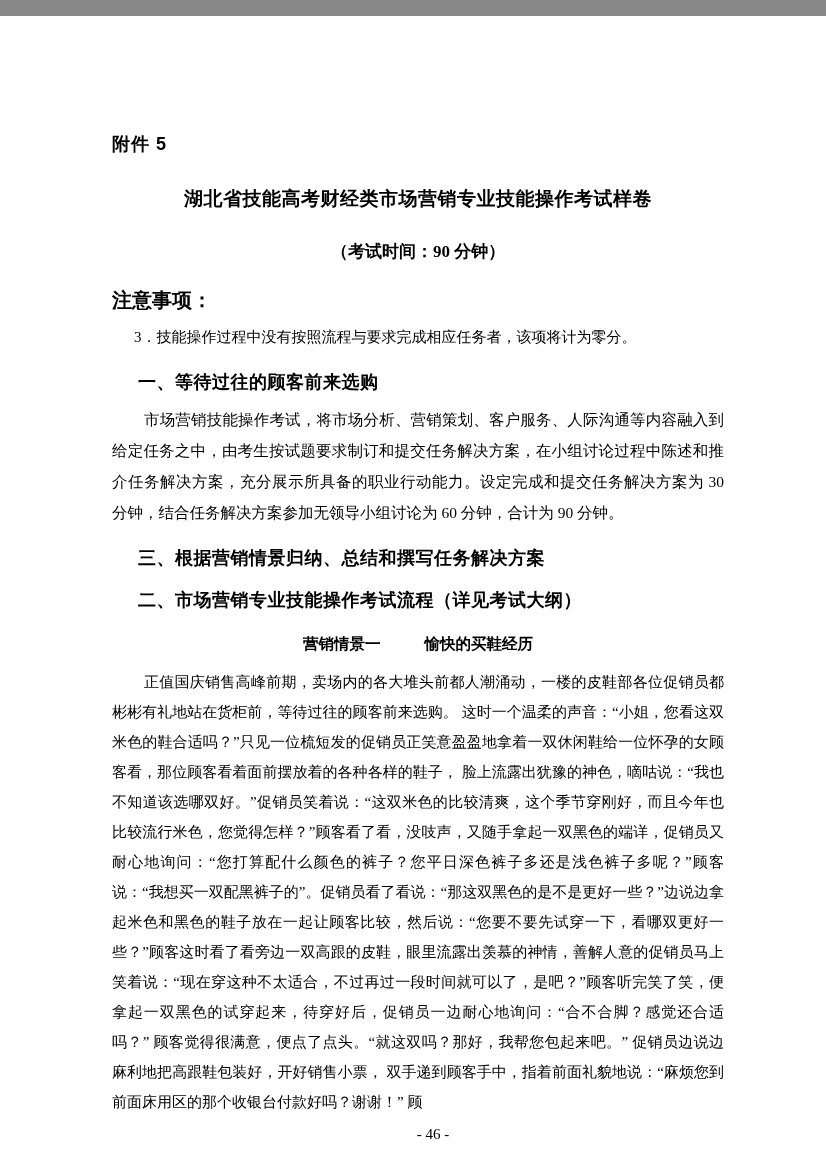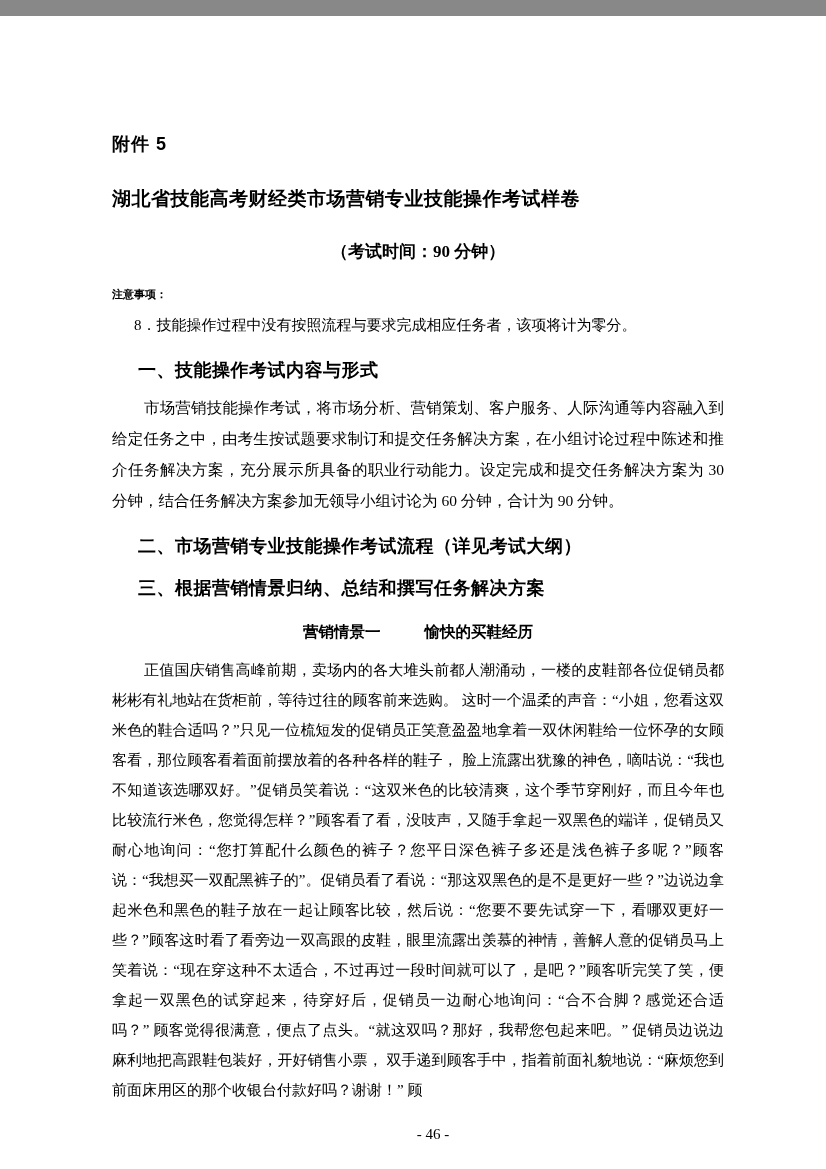--- a/index.html
+++ b/index.html
@@ -25,38 +25,38 @@
     width: 612px;
   }
   .attachment-label {
     font-family: "Liberation Sans", "DejaVu Sans", sans-serif;
     font-weight: bold;
     font-size: 18px;
     letter-spacing: 1px;
     margin-bottom: 30px;
   }
   .doc-title {
-    text-align: left;
+    text-align: center;
     font-family: "Liberation Sans", "DejaVu Sans", sans-serif;
     font-weight: bold;
     font-size: 19px;
     letter-spacing: 0.5px;
     margin-bottom: 28px;
   }
   .exam-time {
     text-align: center;
     font-family: "Liberation Serif", "DejaVu Serif", serif;
     font-weight: bold;
     font-size: 17px;
     margin-bottom: 24px;
   }
   .notice-heading {
     font-family: "Liberation Sans", "DejaVu Sans", sans-serif;
     font-weight: bold;
-    font-size: 11px;
+    font-size: 20px;
     margin-bottom: 10px;
   }
   .notice-item {
     font-size: 15px;
     line-height: 1.85;
     margin-left: 22px;
     text-indent: 0;
   }
   .section-heading {
     font-family: "Liberation Sans", "DejaVu Sans", sans-serif;
@@ -110,28 +110,28 @@
 <div class="page">
   <div class="content">
 
     <div class="attachment-label">附件 5</div>
 
     <div class="doc-title">湖北省技能高考财经类市场营销专业技能操作考试样卷</div>
 
     <div class="exam-time">（考试时间：90 分钟）</div>
 
     <div class="notice-heading">注意事项：</div>
-    <div class="notice-item">8．技能操作过程中没有按照流程与要求完成相应任务者，该项将计为零分。</div>
+    <div class="notice-item">3．技能操作过程中没有按照流程与要求完成相应任务者，该项将计为零分。</div>
 
-    <div class="section-heading">一、技能操作考试内容与形式</div>
+    <div class="section-heading">一、等待过往的顾客前来选购</div>
     <p class="body-para">市场营销技能操作考试，将市场分析、营销策划、客户服务、人际沟通等内容融入到给定任务之中，由考生按试题要求制订和提交任务解决方案，在小组讨论过程中陈述和推介任务解决方案，充分展示所具备的职业行动能力。设定完成和提交任务解决方案为 30 分钟，结合任务解决方案参加无领导小组讨论为 60 分钟，合计为 90 分钟。</p>
 
+    <div class="section-heading">三、根据营销情景归纳、总结和撰写任务解决方案</div>
+
     <div class="section-heading">二、市场营销专业技能操作考试流程（详见考试大纲）</div>
-
-    <div class="section-heading">三、根据营销情景归纳、总结和撰写任务解决方案</div>
 
     <div class="scenario-heading">
       <span>营销情景一</span><span class="gap"></span><span>愉快的买鞋经历</span>
     </div>
 
     <p class="scenario-body">正值国庆销售高峰前期，卖场内的各大堆头前都人潮涌动，一楼的皮鞋部各位促销员都彬彬有礼地站在货柜前，等待过往的顾客前来选购。 这时一个温柔的声音：“小姐，您看这双米色的鞋合适吗？”只见一位梳短发的促销员正笑意盈盈地拿着一双休闲鞋给一位怀孕的女顾客看，那位顾客看着面前摆放着的各种各样的鞋子， 脸上流露出犹豫的神色，嘀咕说：“我也不知道该选哪双好。”促销员笑着说：“这双米色的比较清爽，这个季节穿刚好，而且今年也比较流行米色，您觉得怎样？”顾客看了看，没吱声，又随手拿起一双黑色的端详，促销员又耐心地询问：“您打算配什么颜色的裤子？您平日深色裤子多还是浅色裤子多呢？”顾客说：“我想买一双配黑裤子的”。促销员看了看说：“那这双黑色的是不是更好一些？”边说边拿起米色和黑色的鞋子放在一起让顾客比较，然后说：“您要不要先试穿一下，看哪双更好一些？”顾客这时看了看旁边一双高跟的皮鞋，眼里流露出羡慕的神情，善解人意的促销员马上笑着说：“现在穿这种不太适合，不过再过一段时间就可以了，是吧？”顾客听完笑了笑，便拿起一双黑色的试穿起来，待穿好后，促销员一边耐心地询问：“合不合脚？感觉还合适吗？” 顾客觉得很满意，便点了点头。“就这双吗？那好，我帮您包起来吧。” 促销员边说边麻利地把高跟鞋包装好，开好销售小票， 双手递到顾客手中，指着前面礼貌地说：“麻烦您到前面床用区的那个收银台付款好吗？谢谢！” 顾</p>
 
   </div>
 
   <div class="page-number">- 46 -</div>

